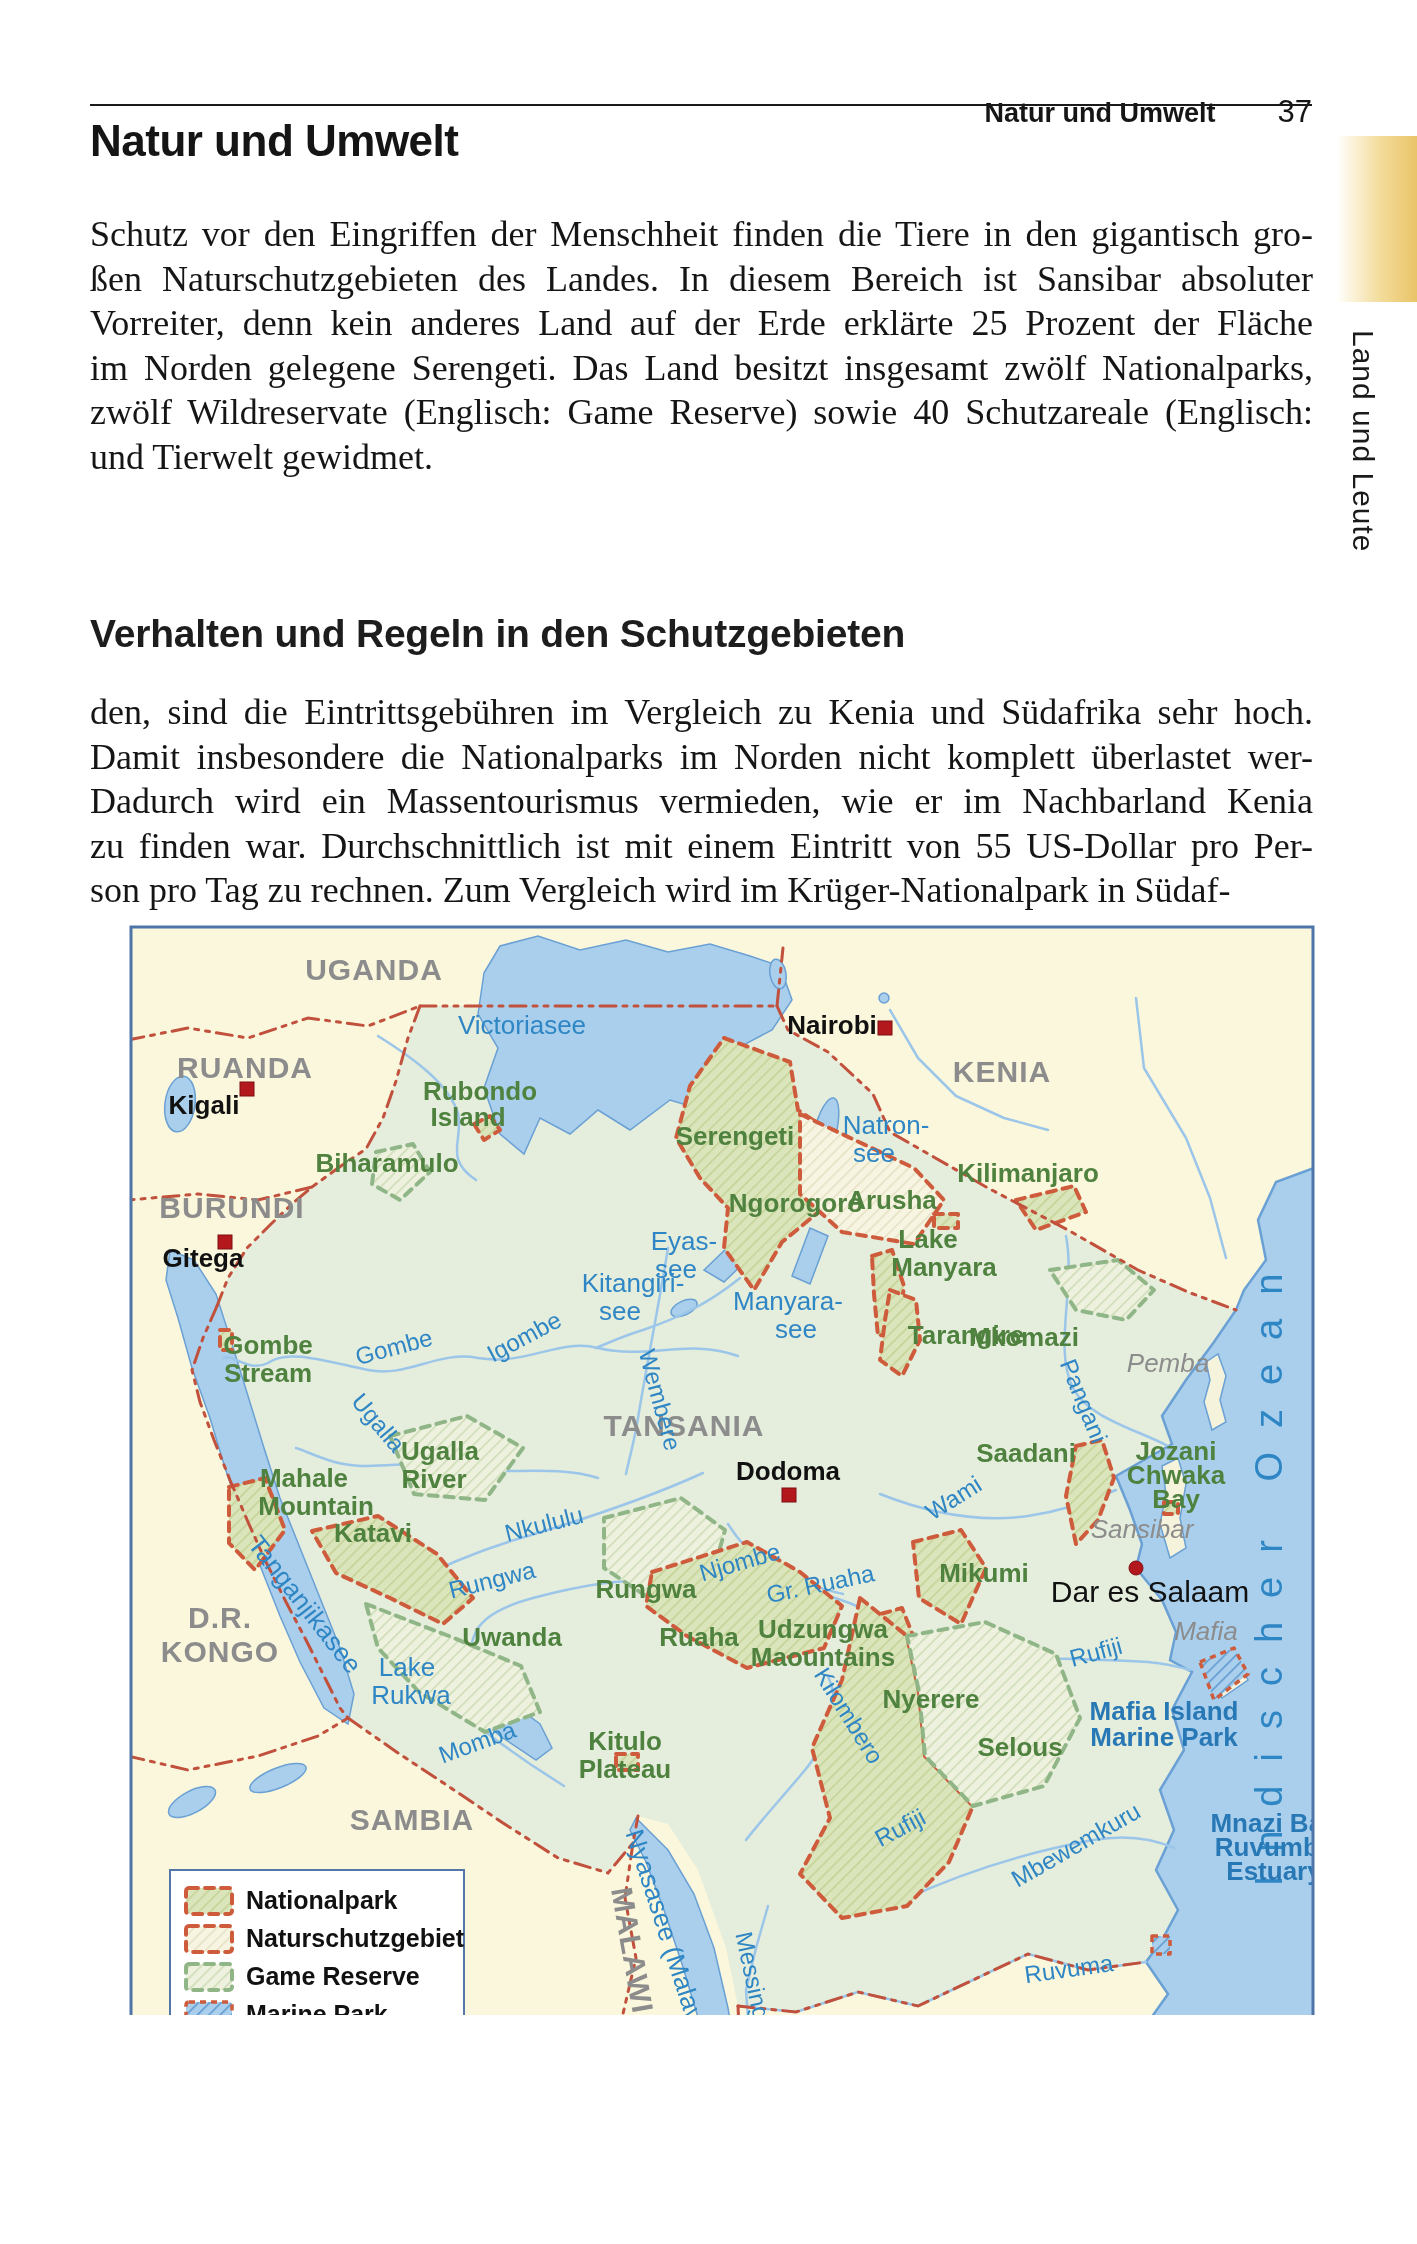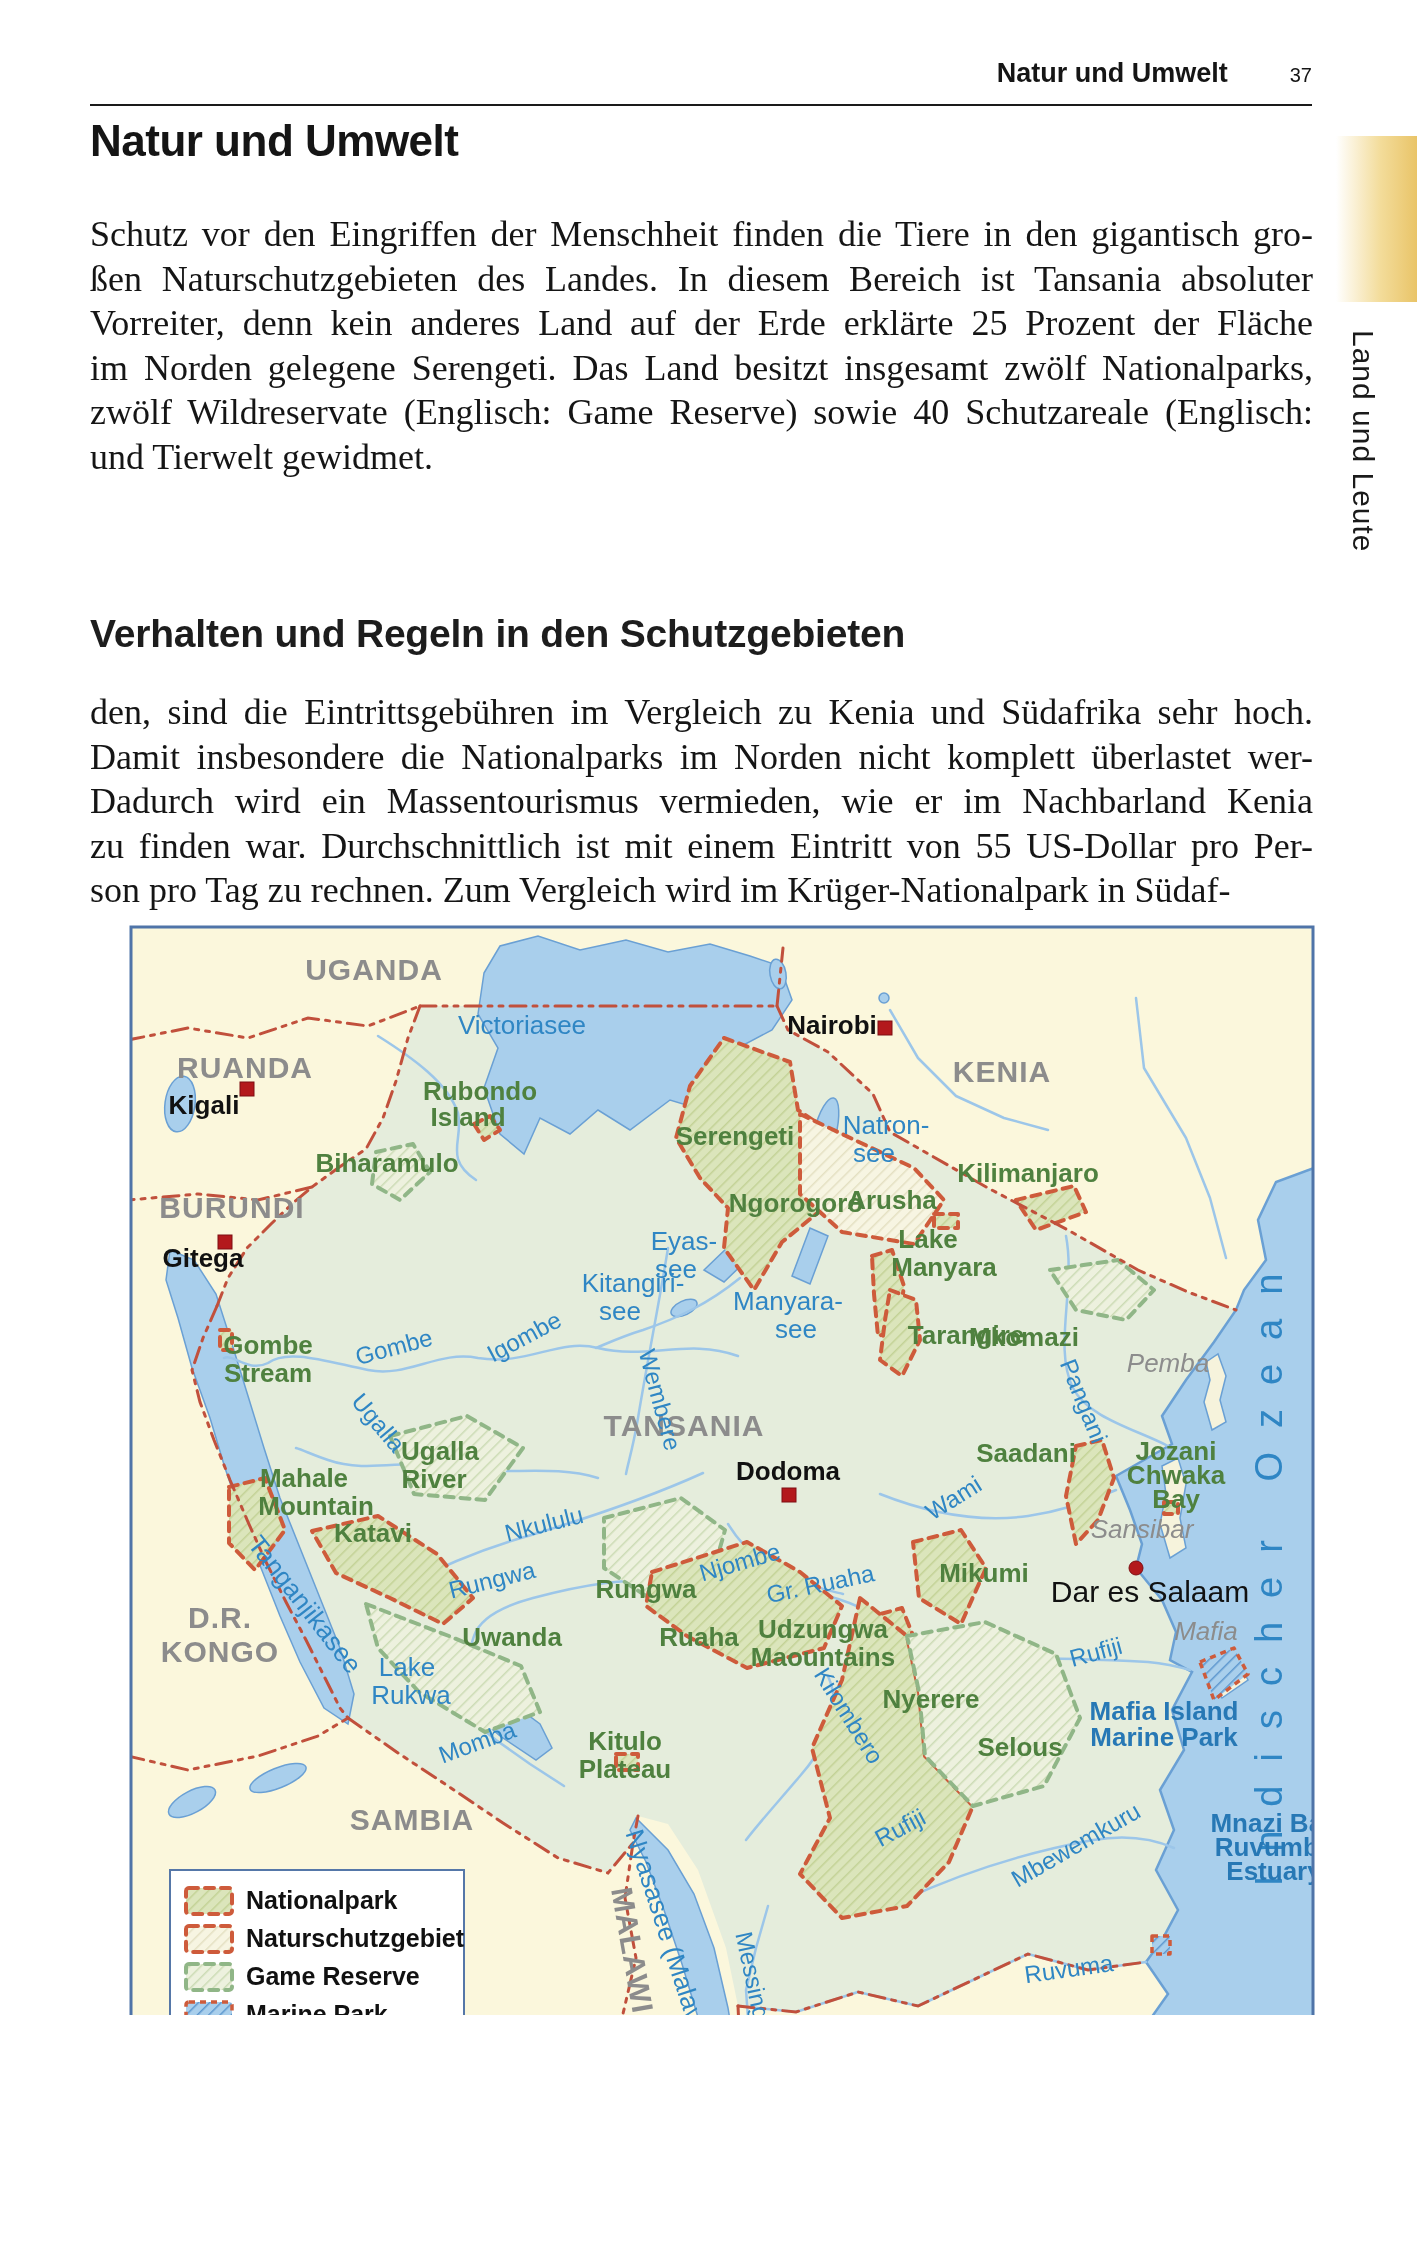--- a/index.html
+++ b/index.html
@@ -3,21 +3,21 @@
 <meta charset="utf-8">
 <style>
   html,body{margin:0;padding:0;background:#ffffff;}
   .page{position:relative;width:1417px;height:2015px;background:#ffffff;overflow:hidden;
         font-family:"Liberation Serif", serif;color:#151515;border-radius:20px;}
   
   .running-head{position:absolute;left:90px;top:58px;width:1222px;display:flex;
         justify-content:flex-end;align-items:baseline;gap:62px;
         font-family:"Liberation Sans", sans-serif;}
   .running-head .rh-title{font-weight:bold;font-size:27px;}
-  .running-head .rh-page{font-size:20px;}
+  .running-head .rh-page{font-size:31px;margin-top:36px;}
   .head-rule{position:absolute;left:90px;top:104px;width:1222px;height:2px;background:#1a1a1a;}
   
   .article-title{position:absolute;left:90px;top:116px;margin:0;
         font-family:"Liberation Sans", sans-serif;font-weight:bold;font-size:44px;letter-spacing:-0.5px;}
   .section-title{position:absolute;left:90px;top:612px;margin:0;
         font-family:"Liberation Sans", sans-serif;font-weight:bold;font-size:39px;letter-spacing:-0.2px;color:#1d1d1d;}
   .para{position:absolute;left:90px;width:1223px;font-size:36px;line-height:44.6px;}
   .p1{top:212px;}
   .p2{top:690px;}
   .line{text-align:justify;text-align-last:justify;white-space:normal;}
@@ -63,21 +63,21 @@
   <div class="running-head">
     <span class="rh-title">Natur und Umwelt</span>
     <span class="rh-page">37</span>
   </div>
   <div class="head-rule"></div>
 
   <h1 class="article-title">Natur und Umwelt</h1>
 
   <div class="para p1">
     <div class="line">Schutz vor den Eingriffen der Menschheit finden die Tiere in den gigantisch gro-</div>
-    <div class="line">ßen Naturschutzgebieten des Landes. In diesem Bereich ist Tansania absoluter</div>
+    <div class="line">ßen Naturschutzgebieten des Landes. In diesem Bereich ist Sansibar absoluter</div>
     <div class="line">Vorreiter, denn kein anderes Land auf der Erde erklärte 25 Prozent der Fläche</div>
     <div class="line">im Norden gelegene Serengeti. Das Land besitzt insgesamt zwölf Nationalparks,</div>
     <div class="line">zwölf Wildreservate (Englisch: Game Reserve) sowie 40 Schutzareale (Englisch:</div>
     <div class="line last">und Tierwelt gewidmet.</div>
   </div>
 
   <h2 class="section-title">Verhalten und Regeln in den Schutzgebieten</h2>
 
   <div class="para p2">
     <div class="line">den, sind die Eintrittsgebühren im Vergleich zu Kenia und Südafrika sehr hoch.</div>

